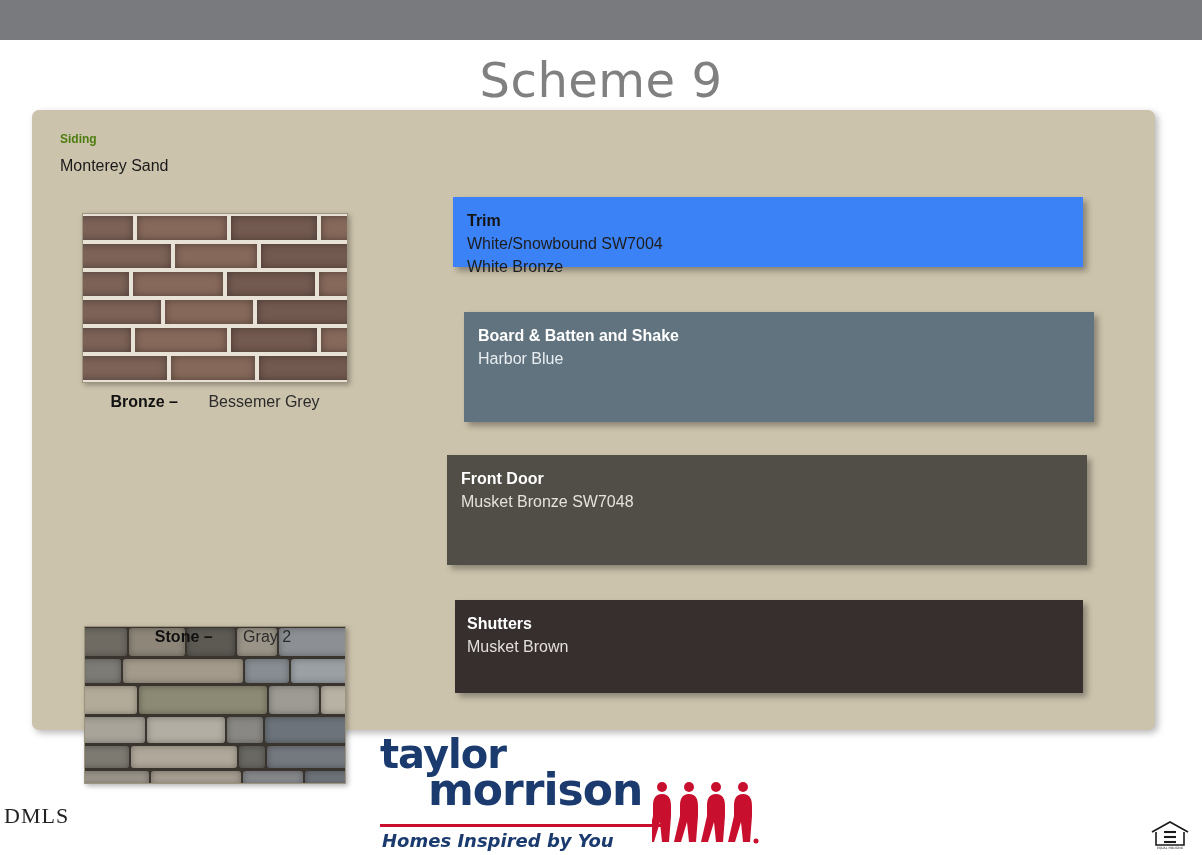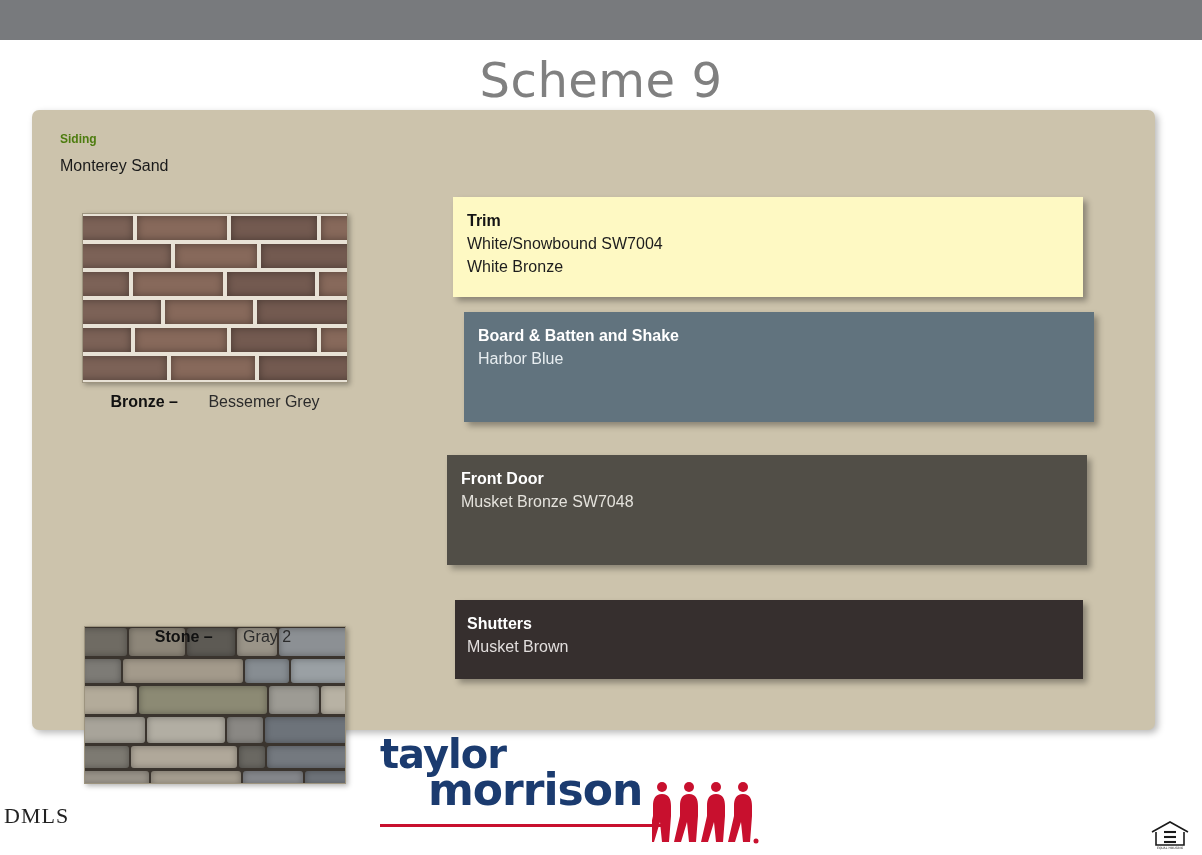--- a/index.html
+++ b/index.html
@@ -76,27 +76,27 @@
   
   .cblock{
     position:absolute;
     box-shadow:4px 4px 6px rgba(0,0,0,0.32);
     box-sizing:border-box;
     padding:12px 0 0 14px;
   }
   .cblock .t{font-size:16px;font-weight:bold;line-height:1.45;}
   .cblock .s{font-size:16px;font-weight:400;line-height:1.45;}
 
-  #block-trim{left:453px;top:197px;width:630px;height:100px;background:#fef9c3;color:#141414;}
+  #block-trim{left:453px;top:197px;width:630px;height:70px;background:#3b82f6;color:#141414;}
   #block-trim .s{color:#1d1d1d;}
   #block-board{left:453px;top:312px;width:630px;height:110px;background:#61737e;color:#ffffff;margin-left:11px;}
   #block-board .s{color:#e8eef1;}
   #block-door{left:447px;top:455px;width:640px;height:110px;background:#514e47;color:#ffffff;}
   #block-door .s{color:#e4e2dc;}
-  #block-shutters{left:455px;top:600px;width:628px;height:79px;background:#362f2e;color:#ffffff;padding-left:12px;}
+  #block-shutters{left:455px;top:600px;width:628px;height:93px;background:#362f2e;color:#ffffff;padding-left:12px;}
   #block-shutters .s{color:#e2dedd;}
 
   
   #logo{position:absolute;left:380px;top:731px;width:380px;height:118px;}
   #logo .lt1{
     position:absolute;left:0;top:0;
     font-size:40px;font-weight:bold;color:#1b3b6f;
     font-family:"DejaVu Sans", sans-serif;letter-spacing:-1px;
   }
   #logo .lt2{
@@ -241,20 +241,21 @@
 
 <div class="cblock" id="block-shutters">
   <div class="t">Shutters</div>
   <div class="s">Musket Brown</div>
 </div>
 
 <div id="logo">
   <div class="lt1">taylor</div>
   <div class="lt2">morrison</div>
   <div class="rule"></div>
+  <div class="tag">Homes Inspired by You</div>
   <svg id="figures" viewBox="0 0 108 66">
     <g fill="#c8102e">
       <circle cx="10" cy="8" r="5"></circle>
       <path d="M10 15 c-7 0 -9 5 -9 12 l0 10 -6 26 l7 0 l6 -20 l2 20 l7 0 l2 -26 l0 -10 c0 -7 -2 -12 -9 -12 z"></path>
       <circle cx="37" cy="8" r="5"></circle>
       <path d="M37 15 c-7 0 -9 5 -9 12 l0 10 -6 26 l7 0 l6 -20 l2 20 l7 0 l2 -26 l0 -10 c0 -7 -2 -12 -9 -12 z"></path>
       <circle cx="64" cy="8" r="5"></circle>
       <path d="M64 15 c-7 0 -9 5 -9 12 l0 10 -6 26 l7 0 l6 -20 l2 20 l7 0 l2 -26 l0 -10 c0 -7 -2 -12 -9 -12 z"></path>
       <circle cx="91" cy="8" r="5"></circle>
       <path d="M91 15 c-7 0 -9 5 -9 12 l0 10 -6 26 l7 0 l6 -20 l2 20 l7 0 l2 -26 l0 -10 c0 -7 -2 -12 -9 -12 z"></path>

